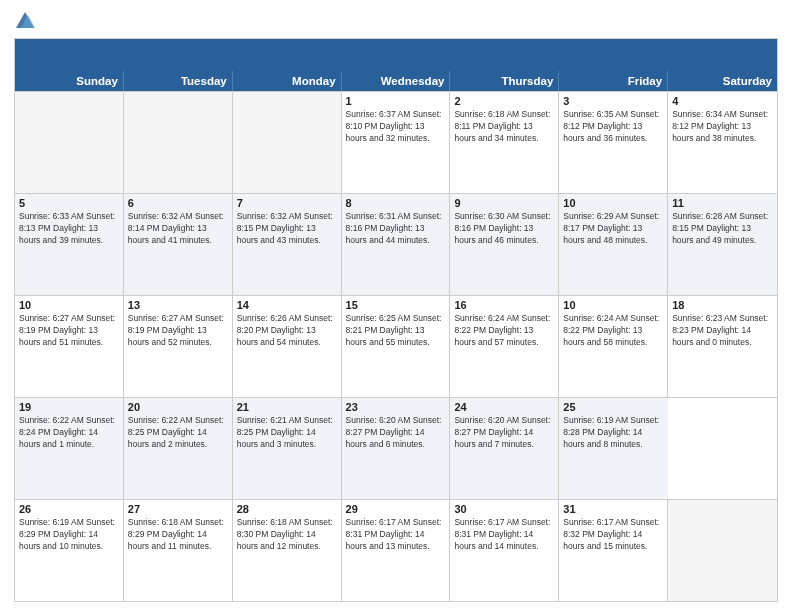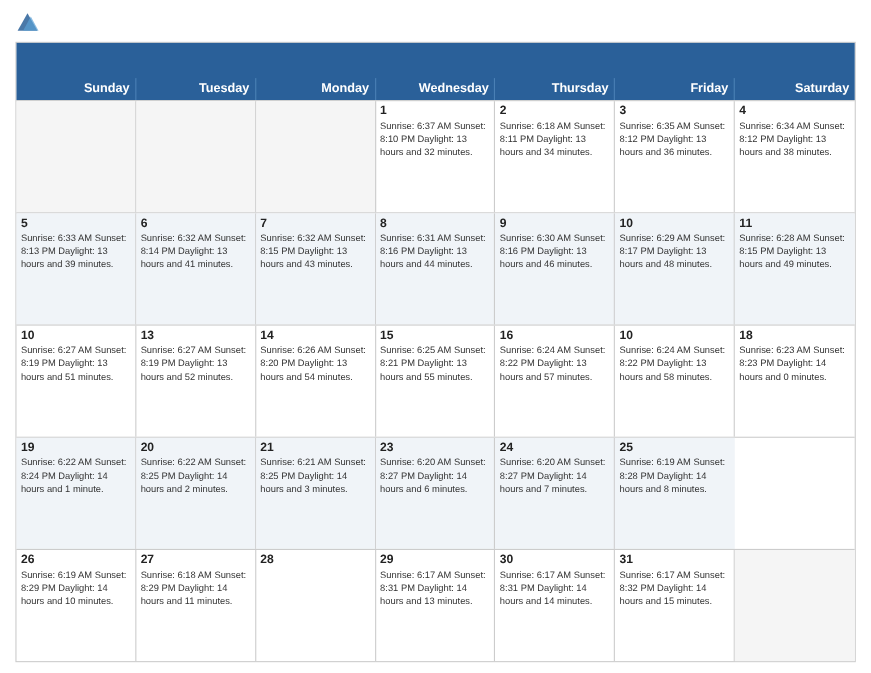--- a/index.html
+++ b/index.html
@@ -312,20 +312,23 @@
 Daylight: 14 hours and 10 minutes.</div>
           </div>
           <div class="cal-cell">
             <span class="day-number">27</span>
             <div class="day-info">Sunrise: 6:18 AM
 Sunset: 8:29 PM
 Daylight: 14 hours and 11 minutes.</div>
           </div>
           <div class="cal-cell">
             <span class="day-number">28</span>
+            <div class="day-info">Sunrise: 6:18 AM
+Sunset: 8:30 PM
+Daylight: 14 hours and 12 minutes.</div>
           </div>
           <div class="cal-cell">
             <span class="day-number">29</span>
             <div class="day-info">Sunrise: 6:17 AM
 Sunset: 8:31 PM
 Daylight: 14 hours and 13 minutes.</div>
           </div>
           <div class="cal-cell">
             <span class="day-number">30</span>
             <div class="day-info">Sunrise: 6:17 AM

